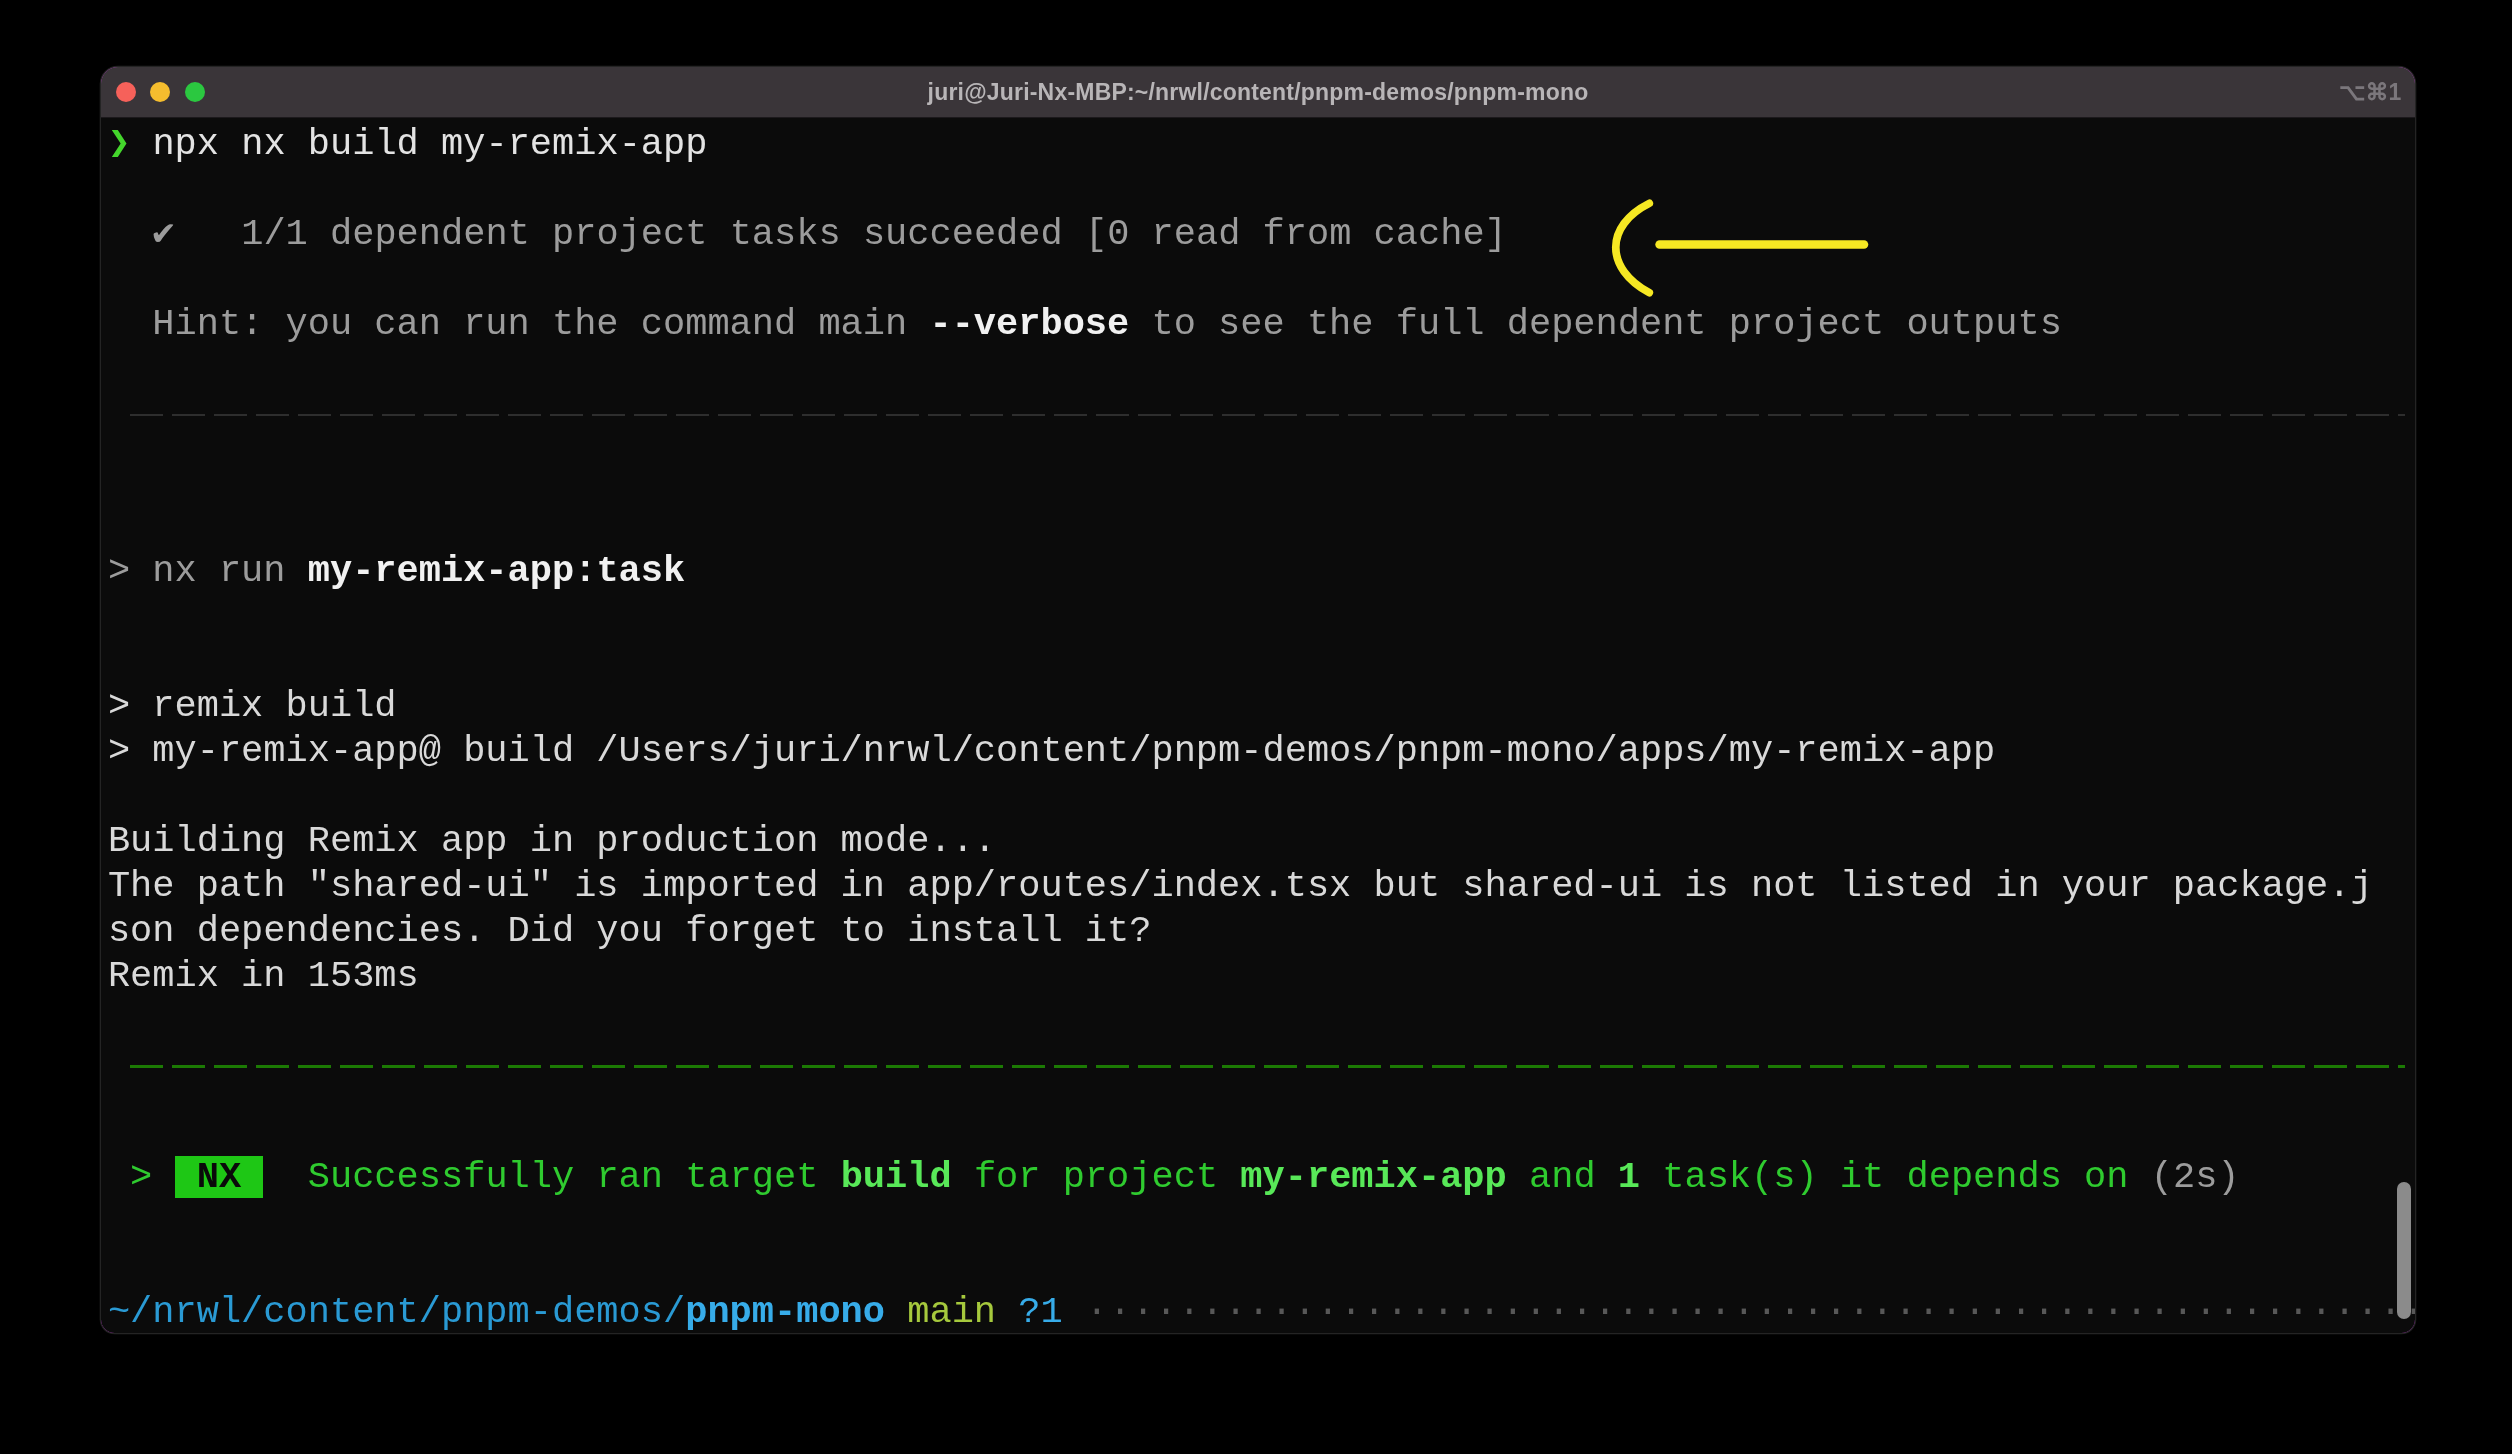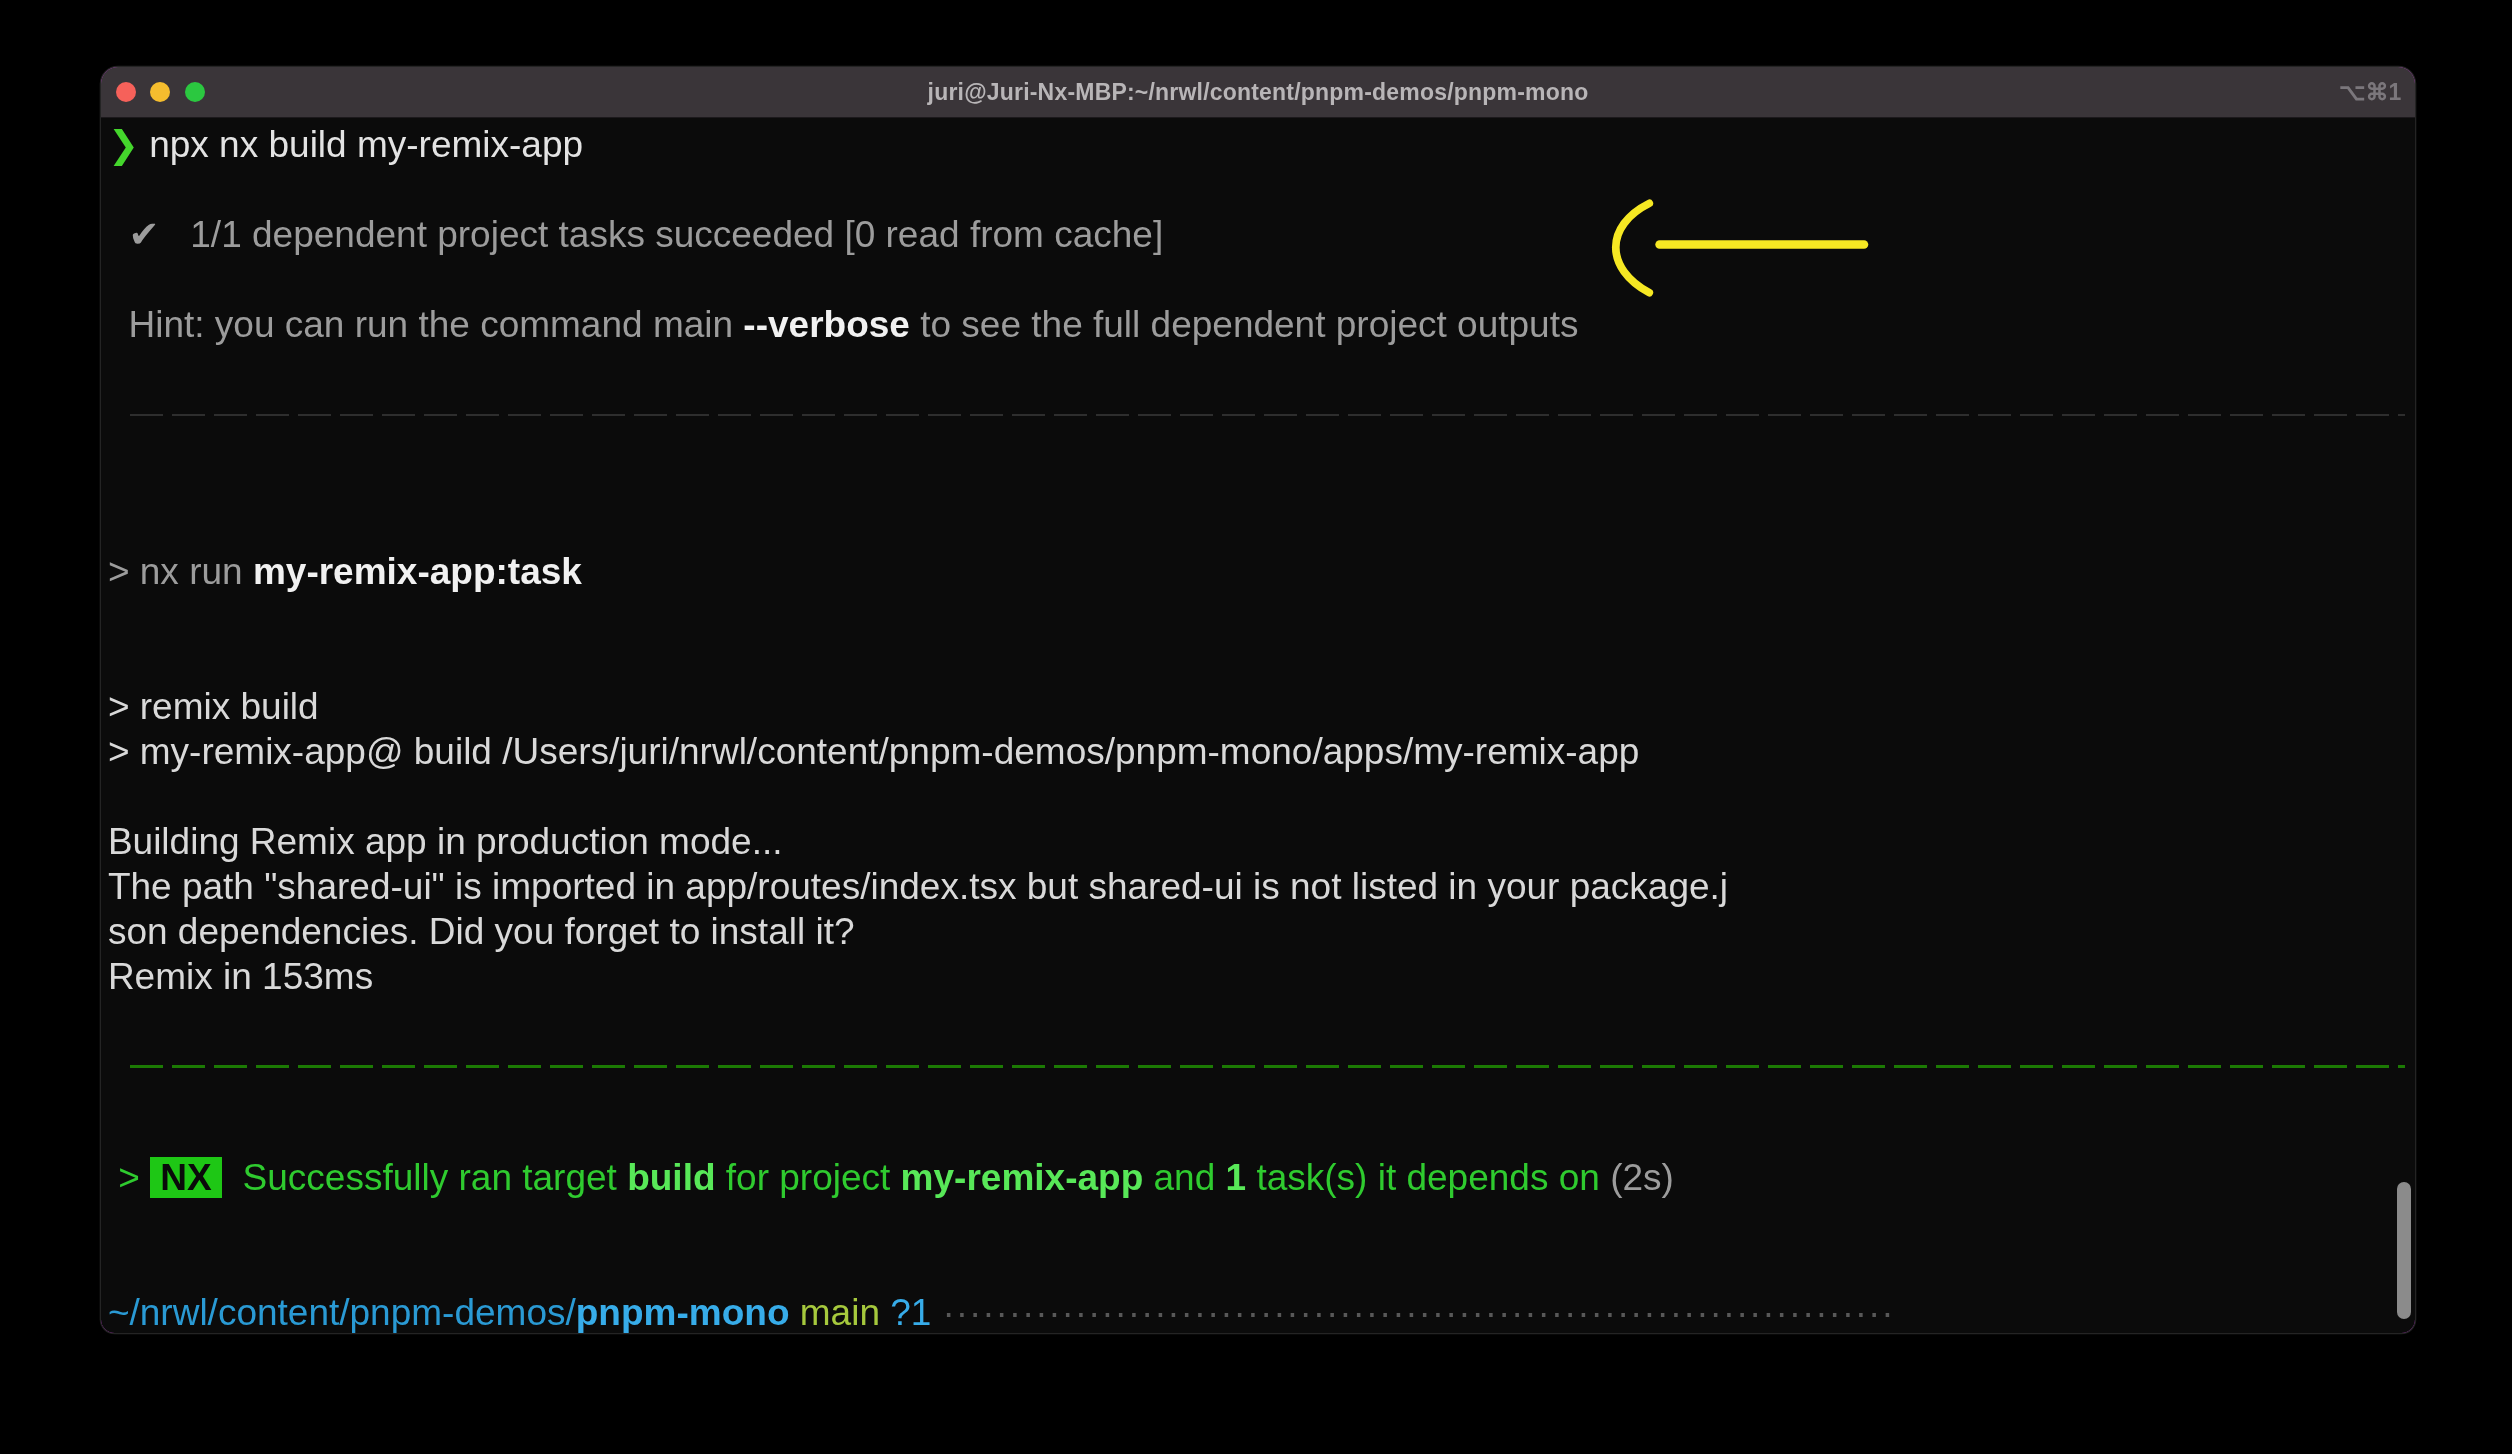--- a/index.html
+++ b/index.html
@@ -47,21 +47,21 @@
     font: 600 23px "Liberation Sans", sans-serif;
     color: #7b777c;
   }
 
   
   .content {
     position: relative;
     height: 1215px;
     padding: 4.3px 0 0 6.9px;
     background: #0b0b0b;
-    font-family: Liberation Sans, sans-serif;
+    font-family: Liberation Mono, monospace;
     font-size: 37px;
     line-height: 45px;
     overflow: hidden;
   }
   .line { height: 45px; white-space: pre; }
 
   .s-prompt    { color: #44d62c; }
   .s-cmd       { color: #e3e3e3; }
   .s-gray      { color: #9c9c9c; }
   .s-white     { color: #d9d9d9; }

